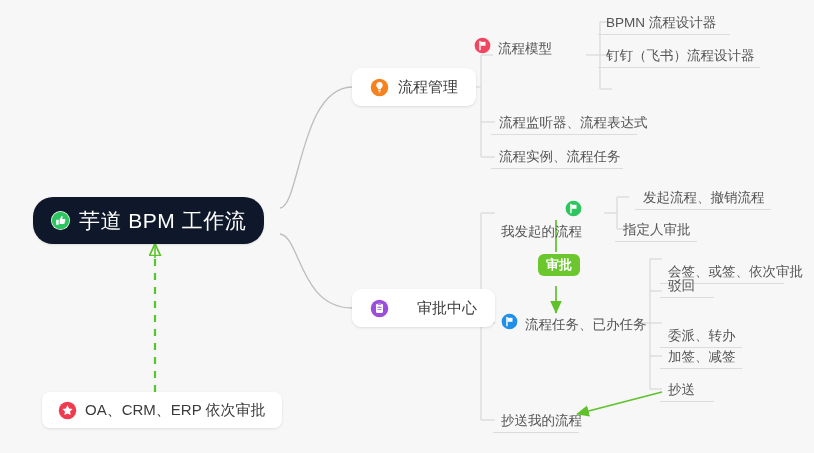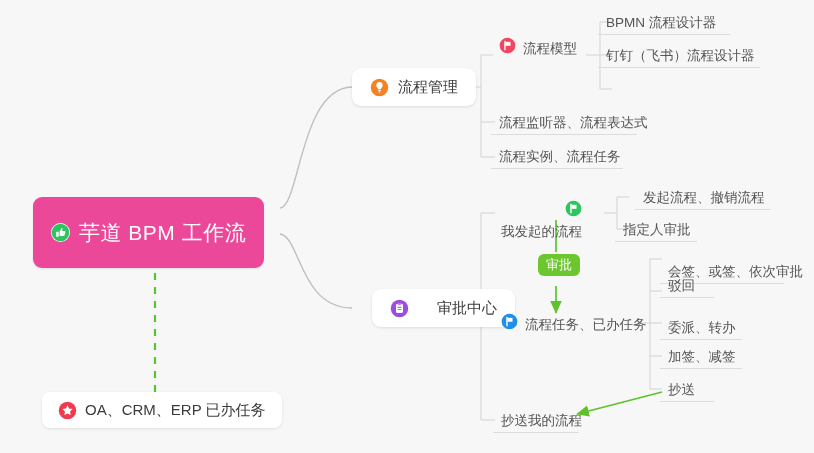--- a/index.html
+++ b/index.html
@@ -9,23 +9,23 @@
     font-family:"Liberation Sans","DejaVu Sans",sans-serif;
     overflow:hidden;
   }
   #canvas{position:relative;width:814px;height:453px;}
   #wires{position:absolute;left:0;top:0;width:814px;height:453px;pointer-events:none;}
 
   
   .root-node{
     position:absolute;
     display:flex;align-items:center;gap:9px;
-    background:#ec4899;
-    border-radius:9px;
-    padding:12px 18px;
+    background:#0f172a;
+    border-radius:20px;
+    padding:0 18px;
     height:47px;
     box-shadow:0 1px 2px rgba(0,0,0,.10);
   }
   .root-label{
     color:#ffffff;font-size:21px;letter-spacing:.5px;white-space:nowrap;
   }
 
   
   .card-node{
     position:absolute;
@@ -156,21 +156,21 @@
       <svg viewBox="0 0 20 20" width="19" height="19">
         <circle cx="10" cy="10" r="9.2" fill="#f5821f"></circle>
         <path d="M10 4.2a3.5 3.5 0 0 0-2.1 6.3c.4.3.6.75.6 1.25h3a1.6 1.6 0 0 1 .6-1.25A3.5 3.5 0 0 0 10 4.2z" fill="#fff"></path>
         <rect x="8.5" y="12.6" width="3" height="1.1" rx=".5" fill="#fff"></rect>
         <rect x="8.9" y="14.2" width="2.2" height="1" rx=".5" fill="#fff"></rect>
       </svg>
     </span>
     <span class="accent-label">流程管理</span>
   </div>
 
-  <div class="leaf-node" style="left:491px;top:34px;border-bottom:none;">
+  <div class="leaf-node" style="left:466px;top:34px;border-bottom:none;">
     <span class="icon" style="margin-bottom:1px;">
       <svg viewBox="0 0 18 18" width="17" height="17">
         <circle cx="9" cy="9" r="8.3" fill="#f1465f"></circle>
         <path d="M6.3 4.6v8.8" stroke="#fff" stroke-width="1.5" stroke-linecap="round"></path>
         <path d="M6.8 5.1h5.4v4.2H6.8z" fill="#fff"></path>
       </svg>
     </span>
     <span class="leaf-label">流程模型</span>
   </div>
 
@@ -181,21 +181,21 @@
     <span class="leaf-label">钉钉（飞书）流程设计器</span>
   </div>
 
   <div class="leaf-node" style="left:491px;top:109px;width:146px;">
     <span class="leaf-label">流程监听器、流程表达式</span>
   </div>
   <div class="leaf-node" style="left:491px;top:143px;width:132px;">
     <span class="leaf-label">流程实例、流程任务</span>
   </div>
 
-  <div class="accent-node" style="left:372px;top:289px;gap:28px;">
+  <div class="accent-node" style="left:352px;top:289px;gap:28px;">
     <span class="icon big">
       <svg viewBox="0 0 20 20" width="19" height="19">
         <circle cx="10" cy="10" r="9.2" fill="#9b4ddb"></circle>
         <rect x="6.3" y="5.3" width="7.4" height="9.4" rx="1.2" fill="#fff"></rect>
         <rect x="8.2" y="4.1" width="3.6" height="2.1" rx=".9" fill="#fff"></rect>
         <rect x="8.2" y="4.4" width="3.6" height="1.6" rx=".8" fill="#9b4ddb"></rect>
         <rect x="7.7" y="8.2" width="4.6" height="1" rx=".5" fill="#9b4ddb"></rect>
         <rect x="7.7" y="10.4" width="4.6" height="1" rx=".5" fill="#9b4ddb"></rect>
       </svg>
     </span>
@@ -213,56 +213,56 @@
     <span class="leaf-label">我发起的流程</span>
   </div>
 
   <div class="leaf-node" style="left:615px;top:184px;width:136px;margin-left:20px;">
     <span class="leaf-label">发起流程、撤销流程</span>
   </div>
   <div class="leaf-node" style="left:615px;top:216px;width:82px;">
     <span class="leaf-label">指定人审批</span>
   </div>
 
-  <div class="wire-tag" style="left:538px;top:254px;">审批</div>
+  <div class="wire-tag" style="left:538px;top:254px;font-weight:bold;">审批</div>
 
   <div class="leaf-node" style="left:493px;top:310px;border-bottom:none;">
     <span class="icon" style="margin-bottom:1px;">
       <svg viewBox="0 0 18 18" width="17" height="17">
         <circle cx="9" cy="9" r="8.3" fill="#1f8fe8"></circle>
         <path d="M6.3 4.6v8.8" stroke="#fff" stroke-width="1.5" stroke-linecap="round"></path>
         <path d="M6.8 5.1h5.4v4.2H6.8z" fill="#fff"></path>
       </svg>
     </span>
     <span class="leaf-label">流程任务、已办任务</span>
   </div>
 
   <div class="leaf-node" style="left:660px;top:246px;width:124px;margin-top:12px;">
     <span class="leaf-label">会签、或签、依次审批</span>
   </div>
   <div class="leaf-node" style="left:660px;top:272px;width:54px;">
     <span class="leaf-label">驳回</span>
   </div>
-  <div class="leaf-node" style="left:660px;top:314px;width:82px;">
+  <div class="leaf-node" style="left:660px;top:322px;width:82px;">
     <span class="leaf-label">委派、转办</span>
   </div>
   <div class="leaf-node" style="left:660px;top:343px;width:82px;">
     <span class="leaf-label">加签、减签</span>
   </div>
   <div class="leaf-node" style="left:660px;top:376px;width:54px;">
     <span class="leaf-label">抄送</span>
   </div>
 
   <div class="leaf-node" style="left:493px;top:407px;width:86px;">
     <span class="leaf-label">抄送我的流程</span>
   </div>
 
   <div class="card-node" style="left:42px;top:392px;height:36px;">
     <span class="icon big">
       <svg viewBox="0 0 20 20" width="19" height="19">
         <circle cx="10" cy="10" r="9.2" fill="#ef3b4f"></circle>
         <path d="M10 4.6l1.65 3.35 3.7.54-2.68 2.6.63 3.68L10 13.03l-3.3 1.74.63-3.68-2.68-2.6 3.7-.54z" fill="#fff"></path>
       </svg>
     </span>
-    <span class="accent-label">OA、CRM、ERP 已办任务</span>
+    <span class="accent-label">OA、CRM、ERP 依次审批</span>
   </div>
 
 </div>
 
 </body></html>

